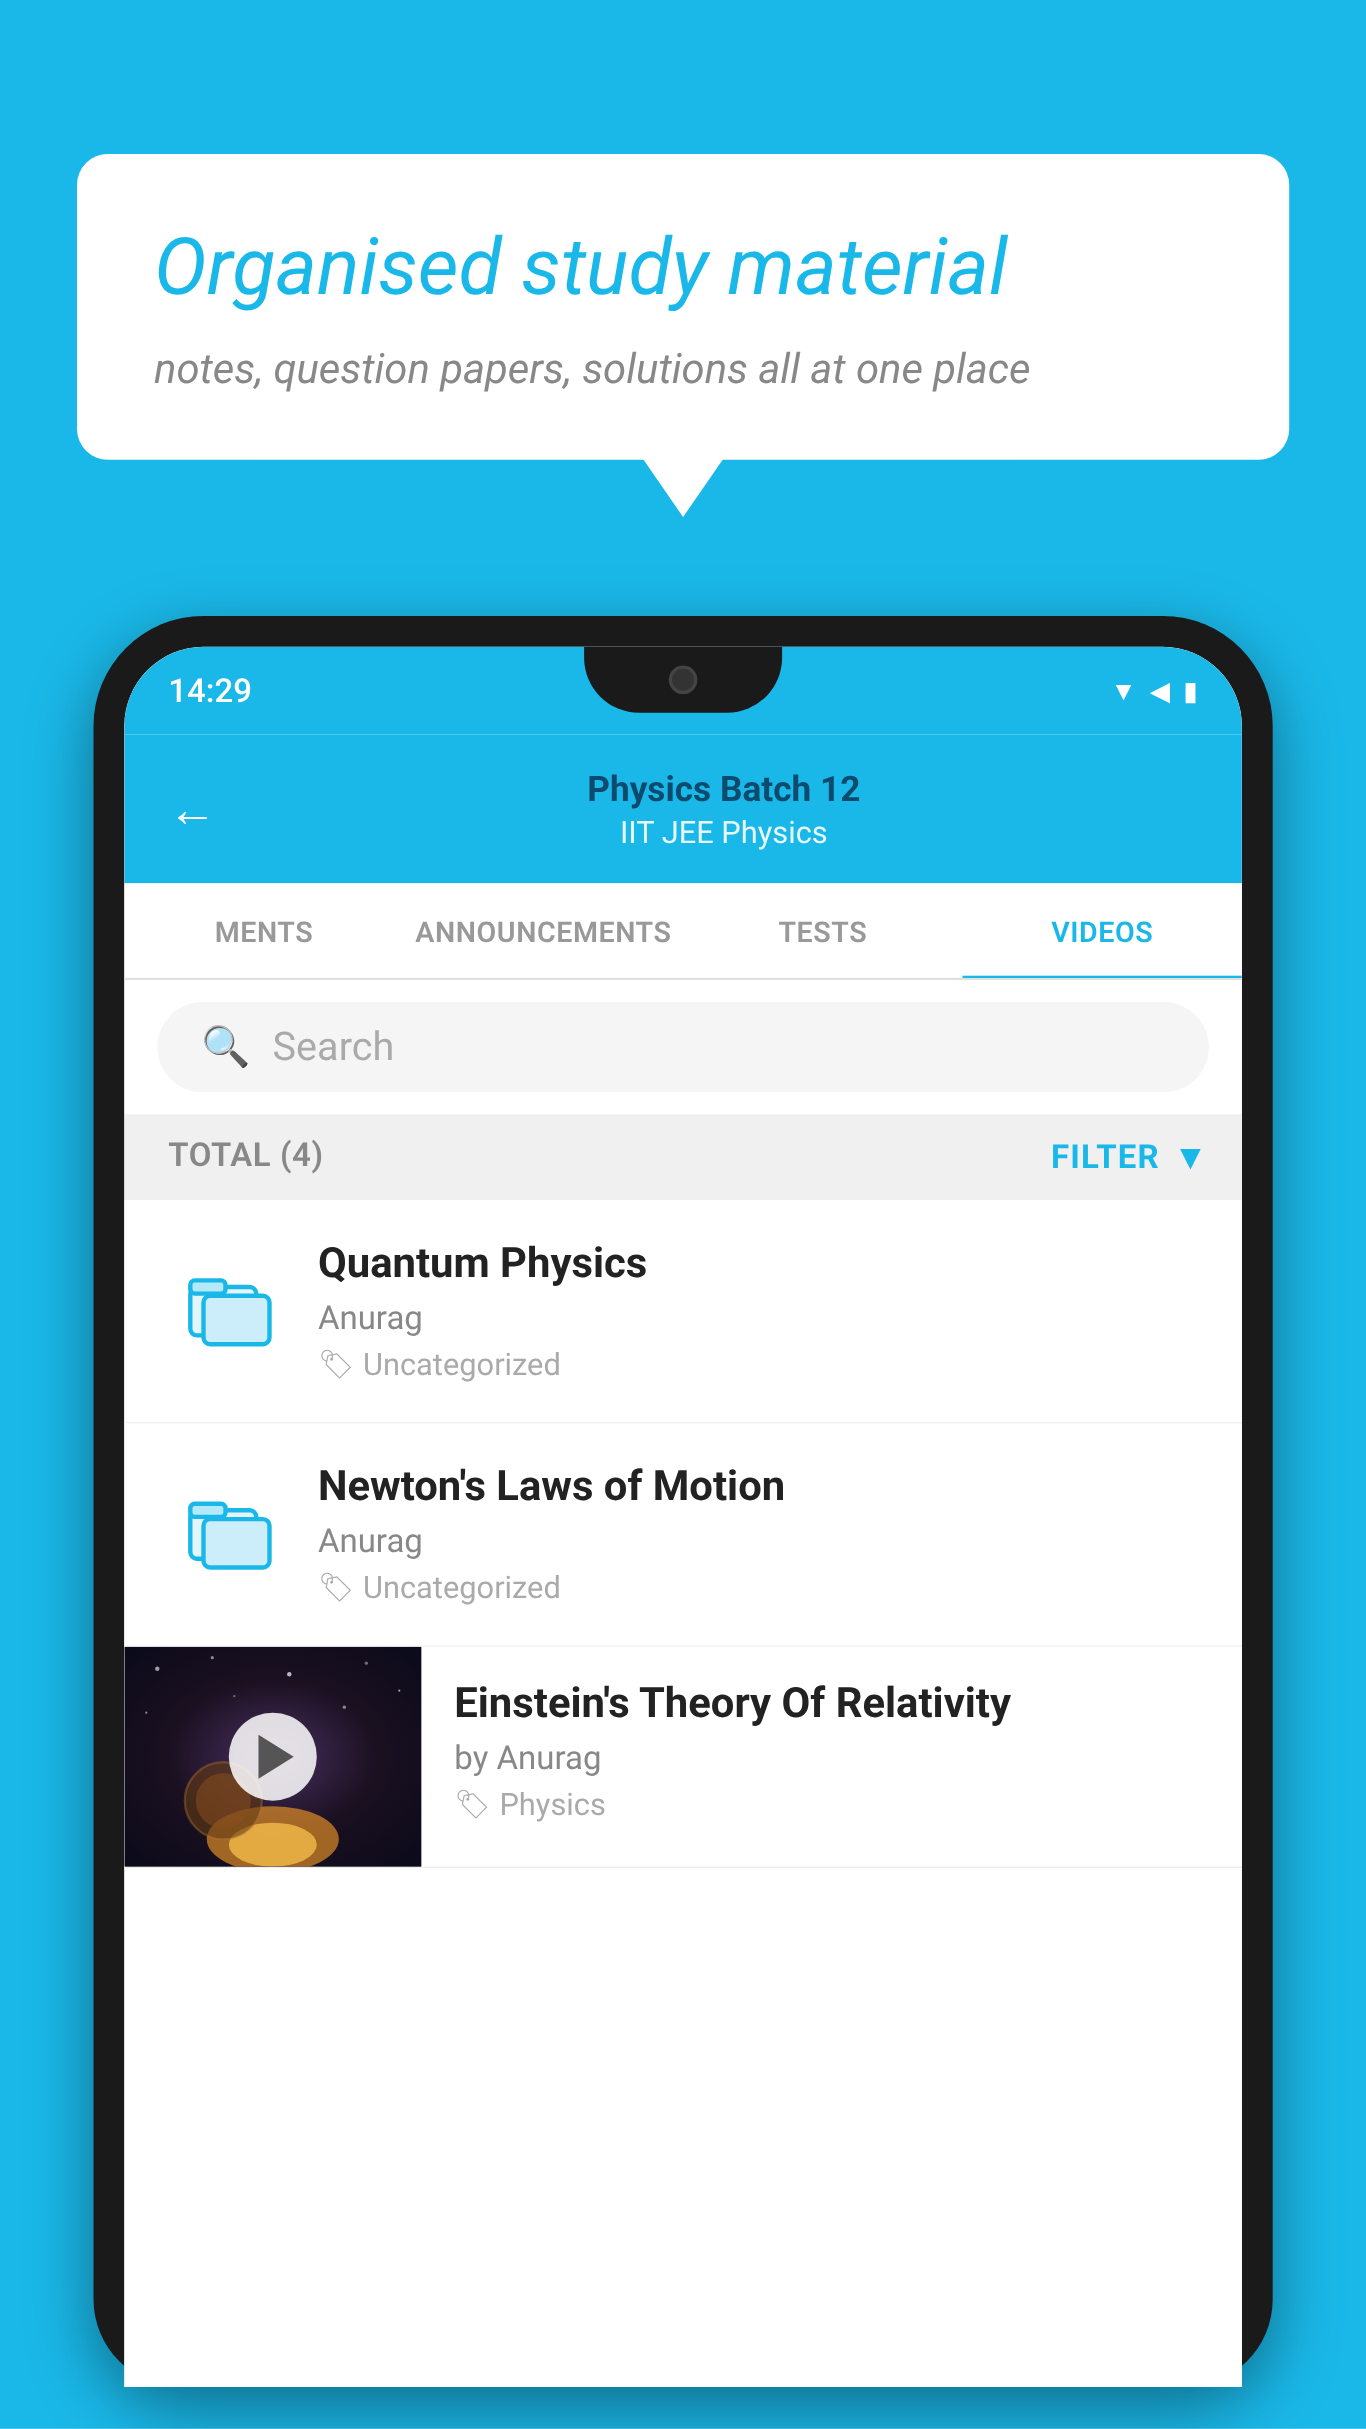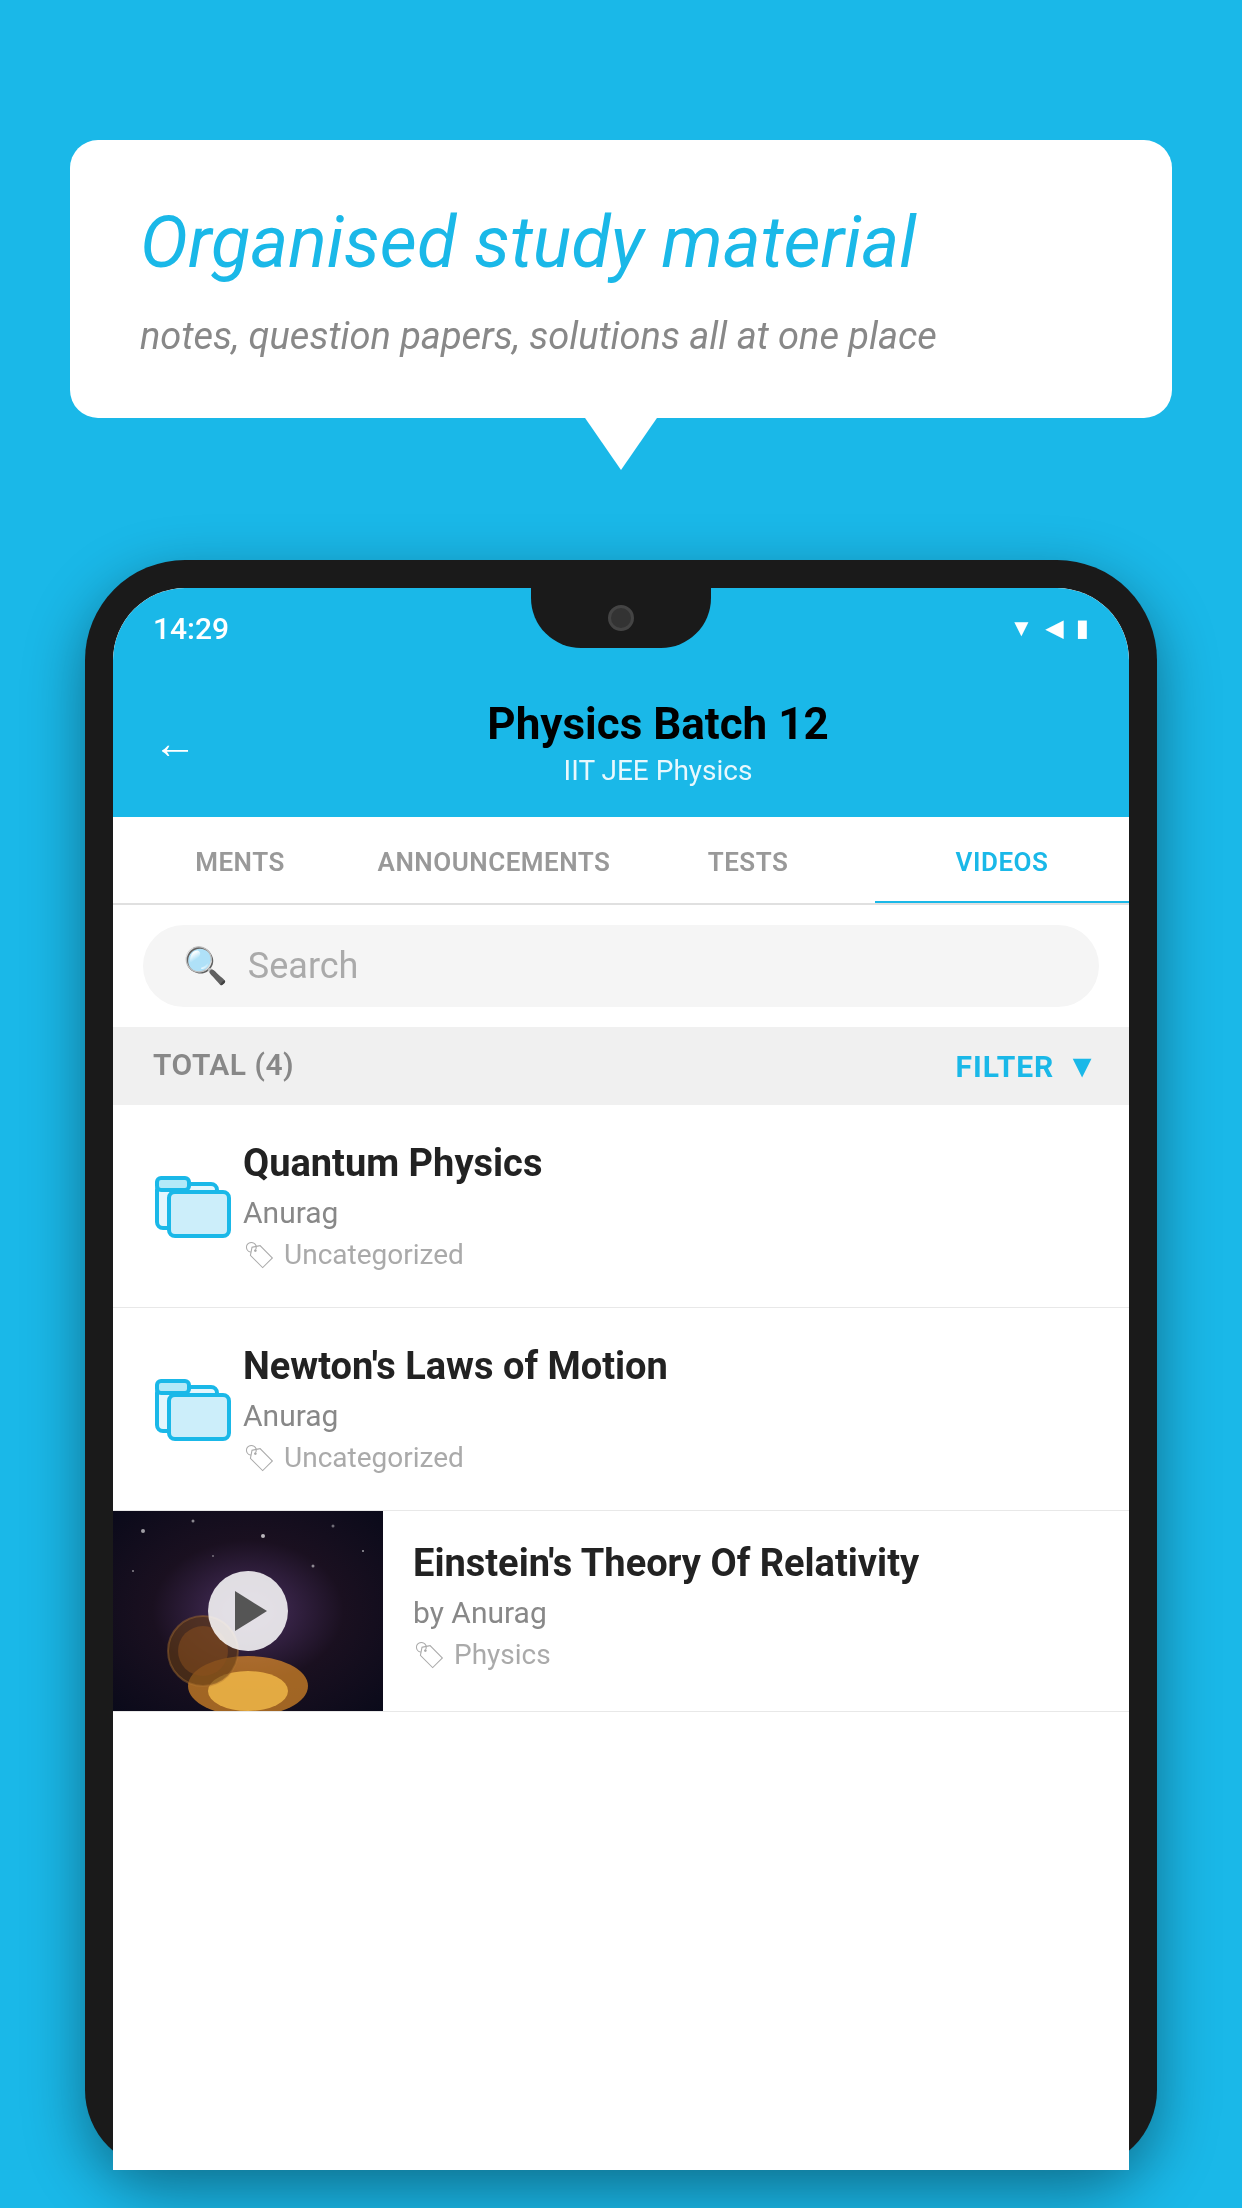--- a/index.html
+++ b/index.html
@@ -143,22 +143,22 @@
 
     .header-title-section {
       display: flex;
       flex-direction: column;
       align-items: center;
       flex: 1;
       text-align: center;
     }
 
     .header-title {
-      color: #000000;
-      font-size: 44px;
+      color: #0c4a6e;
+      font-size: 32px;
       font-weight: 700;
       text-align: center;
     }
 
     .header-subtitle {
       color: rgba(255,255,255,0.9);
       font-size: 28px;
       margin-top: 4px;
     }
 
@@ -256,22 +256,23 @@
     .content-area {
       background: white;
       flex: 1;
       overflow: hidden;
     }
 
     
     .video-item {
       display: flex;
       align-items: center;
-      padding: 36px 30px;
+      padding: 36px 46px;
       border-bottom: 1px solid #e8e8e8;
+      gap: 30px;
       background: white;
     }
 
     .video-icon-container {
       width: 100px;
       flex-shrink: 0;
       display: flex;
       justify-content: center;
     }
 

